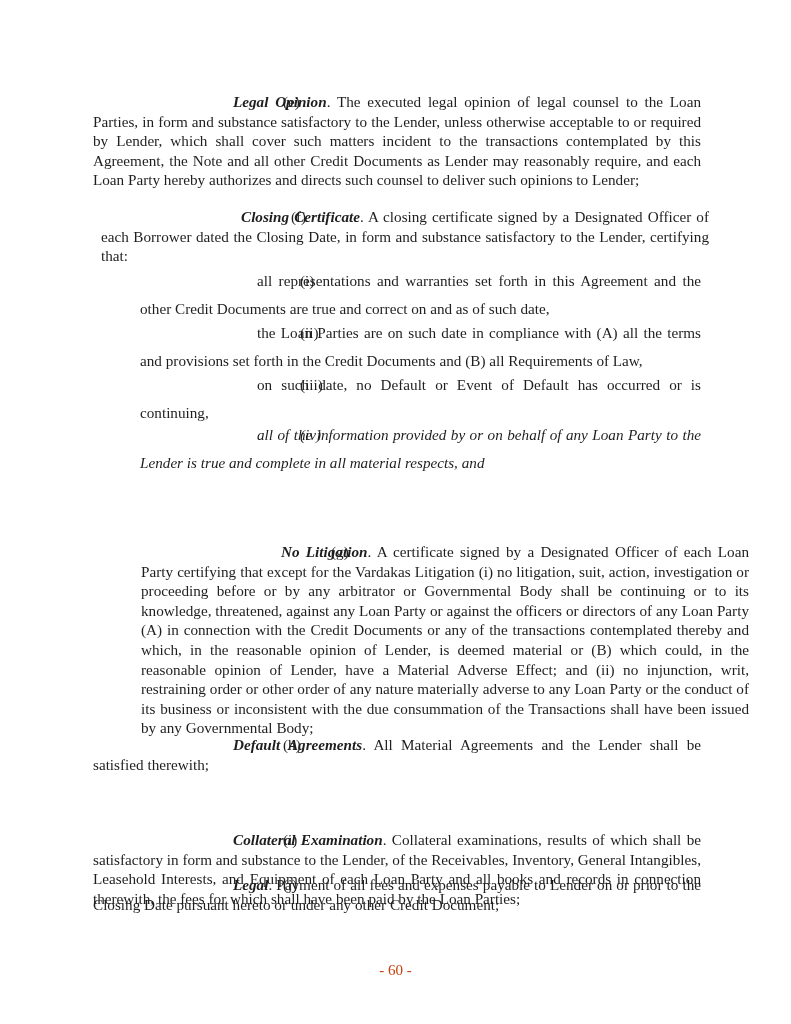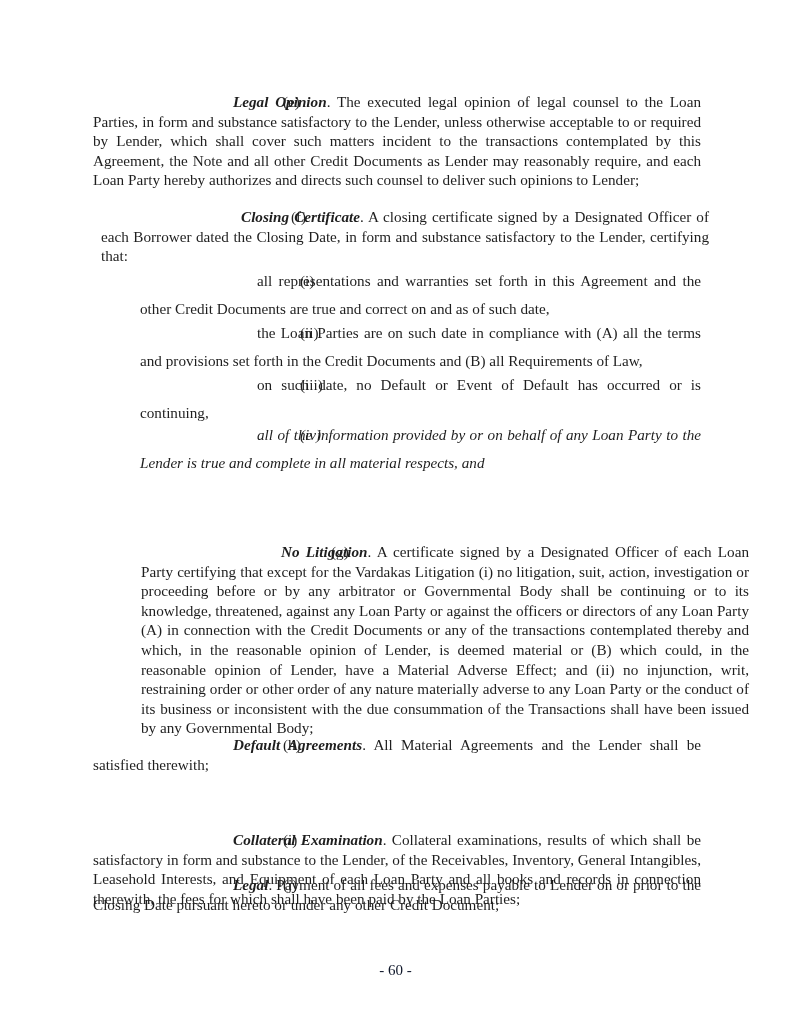--- a/index.html
+++ b/index.html
@@ -57,21 +57,21 @@
       display: inline-block;
       width: 37px;
     }
     .page-number {
       position: absolute;
       top: 962px;
       left: 0;
       width: 791px;
       text-align: center;
       font-size: 15px;
-      color: #0f172a;
+      color: #c2410c;
     }
   </style>
 </head>
 <body>
 
 <div class="page">
 
   <div class="text-block" style="top:92px;">
     <p class="para">
       <span class="marker">(e)</span><span class="heading">Legal Opinion</span><span>.  The executed legal opinion of legal counsel to the Loan Parties, in form and substance satisfactory to the Lender, unless otherwise acceptable to or required by Lender, which shall cover such matters incident to the transactions contemplated by this Agreement, the Note and all other Credit Documents as Lender may reasonably require, and each Loan Party hereby authorizes and directs such counsel to deliver such opinions to Lender;</span>

